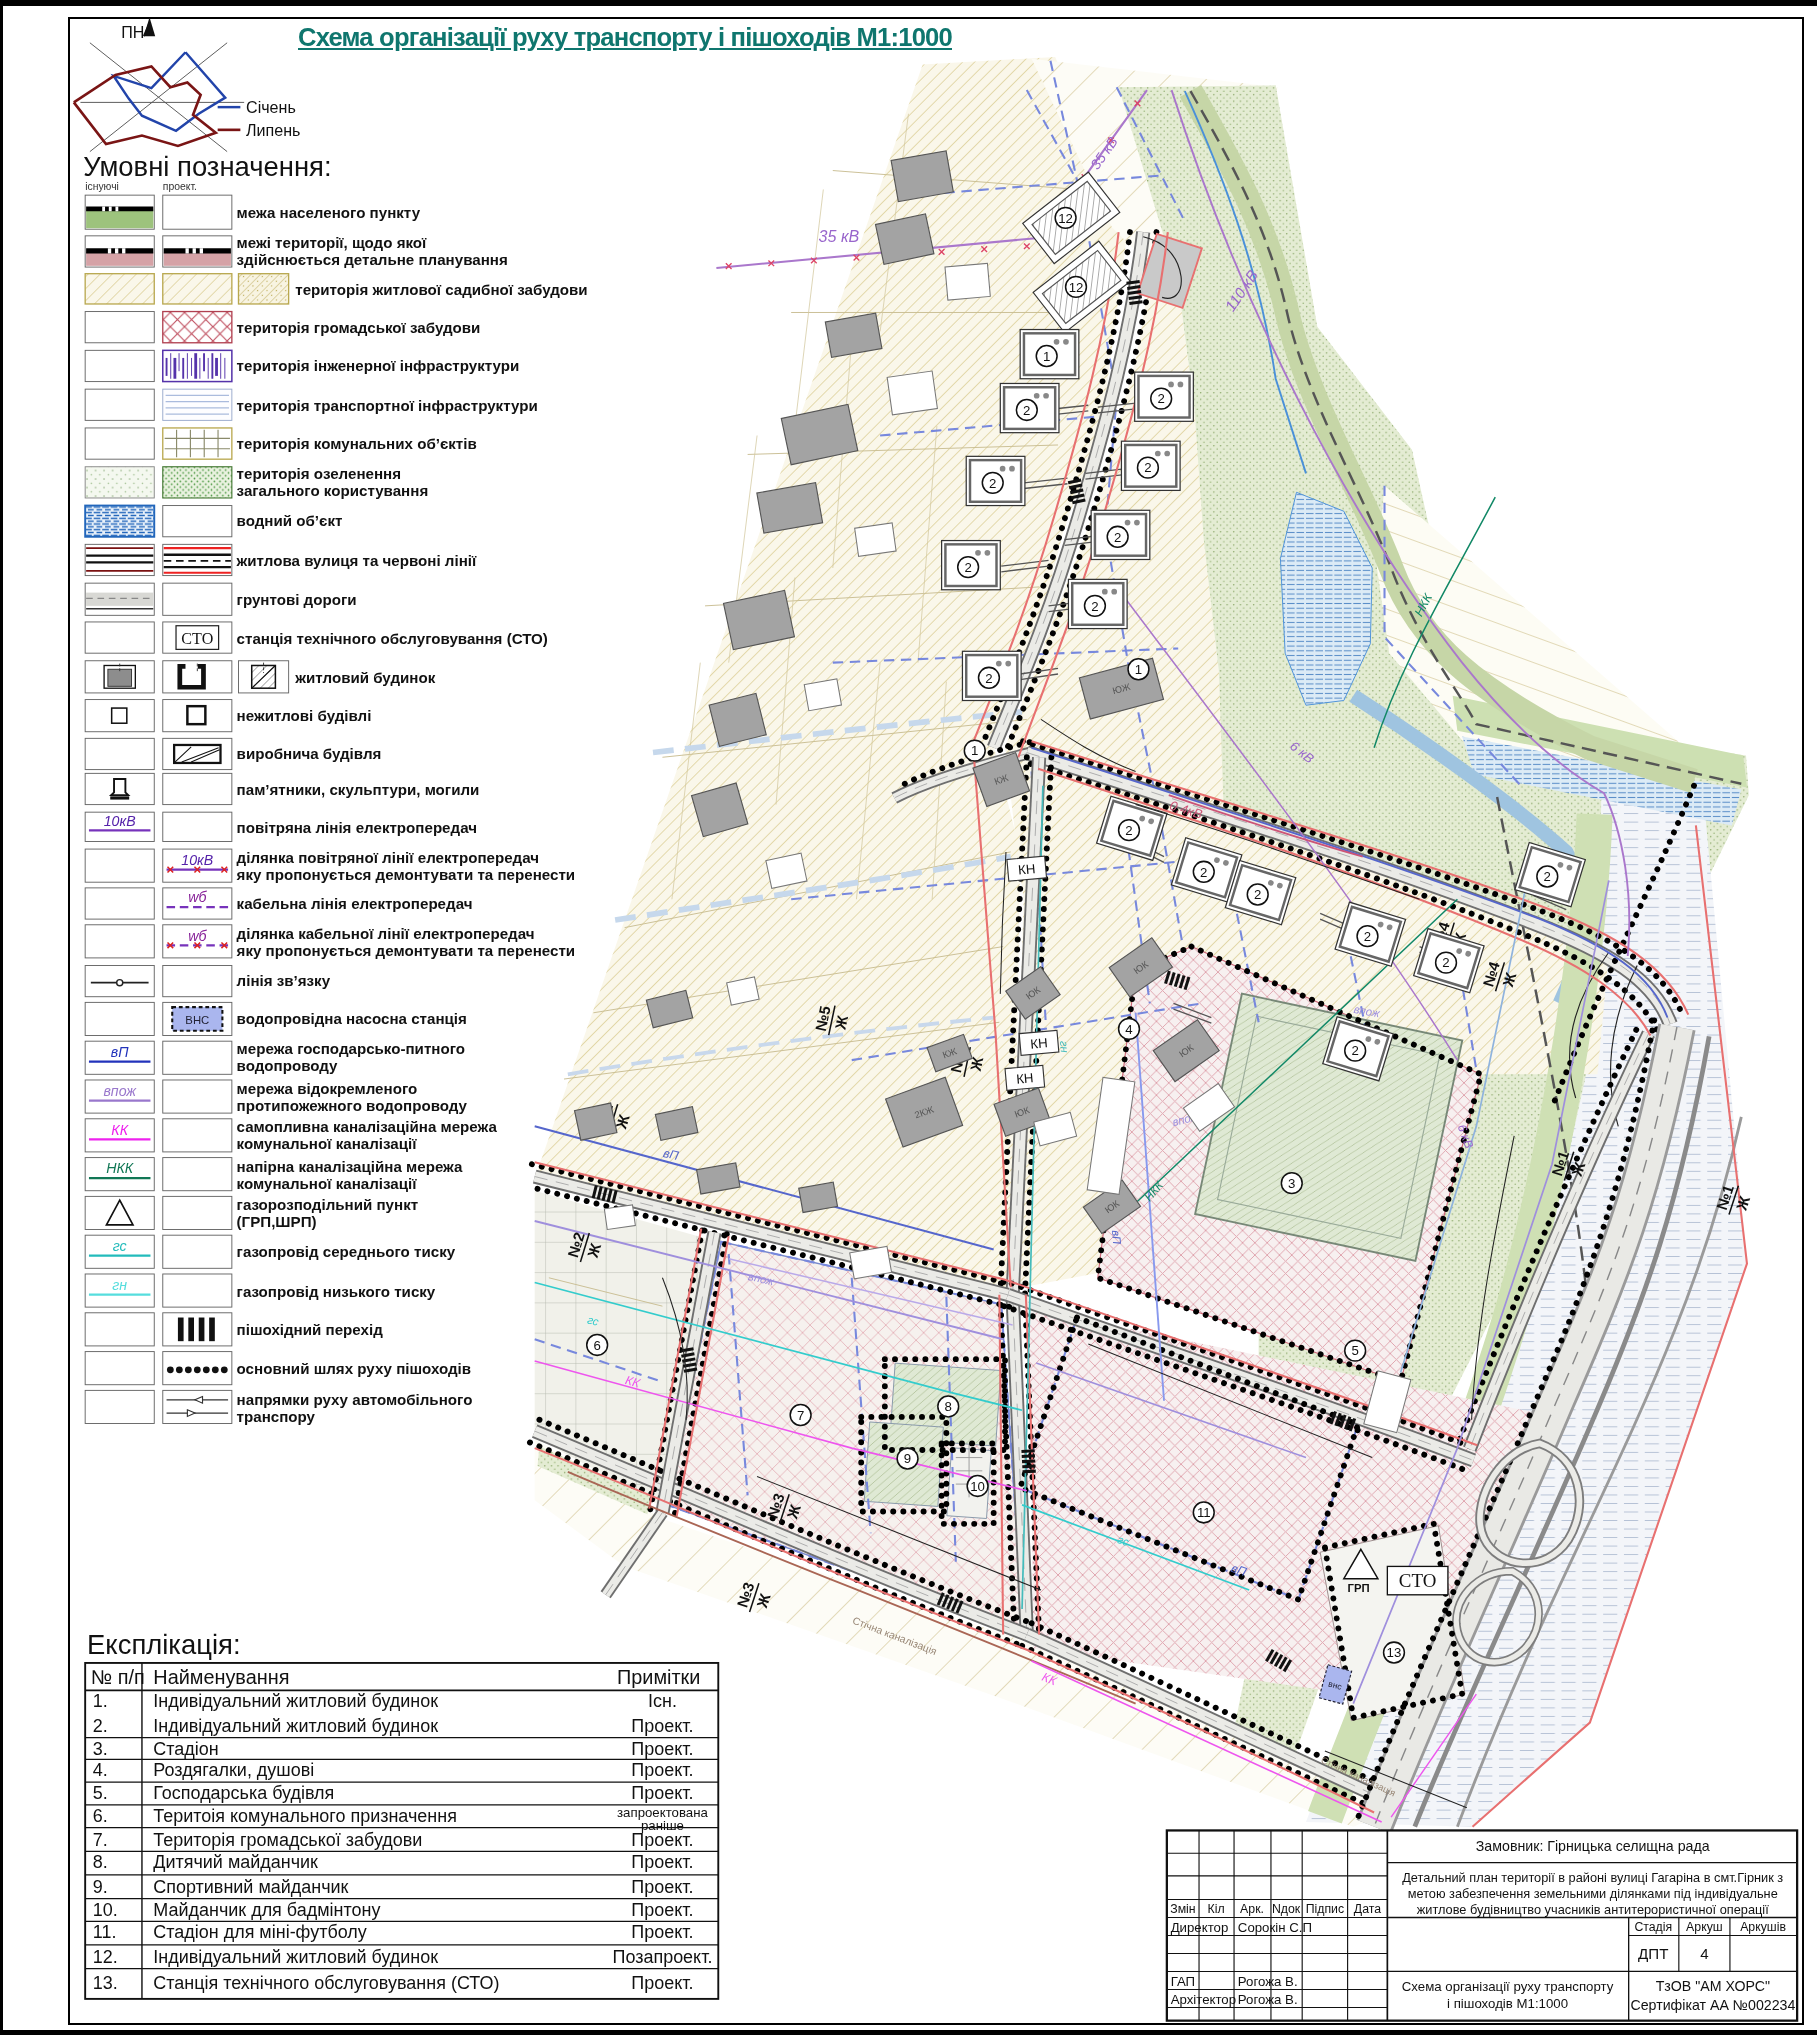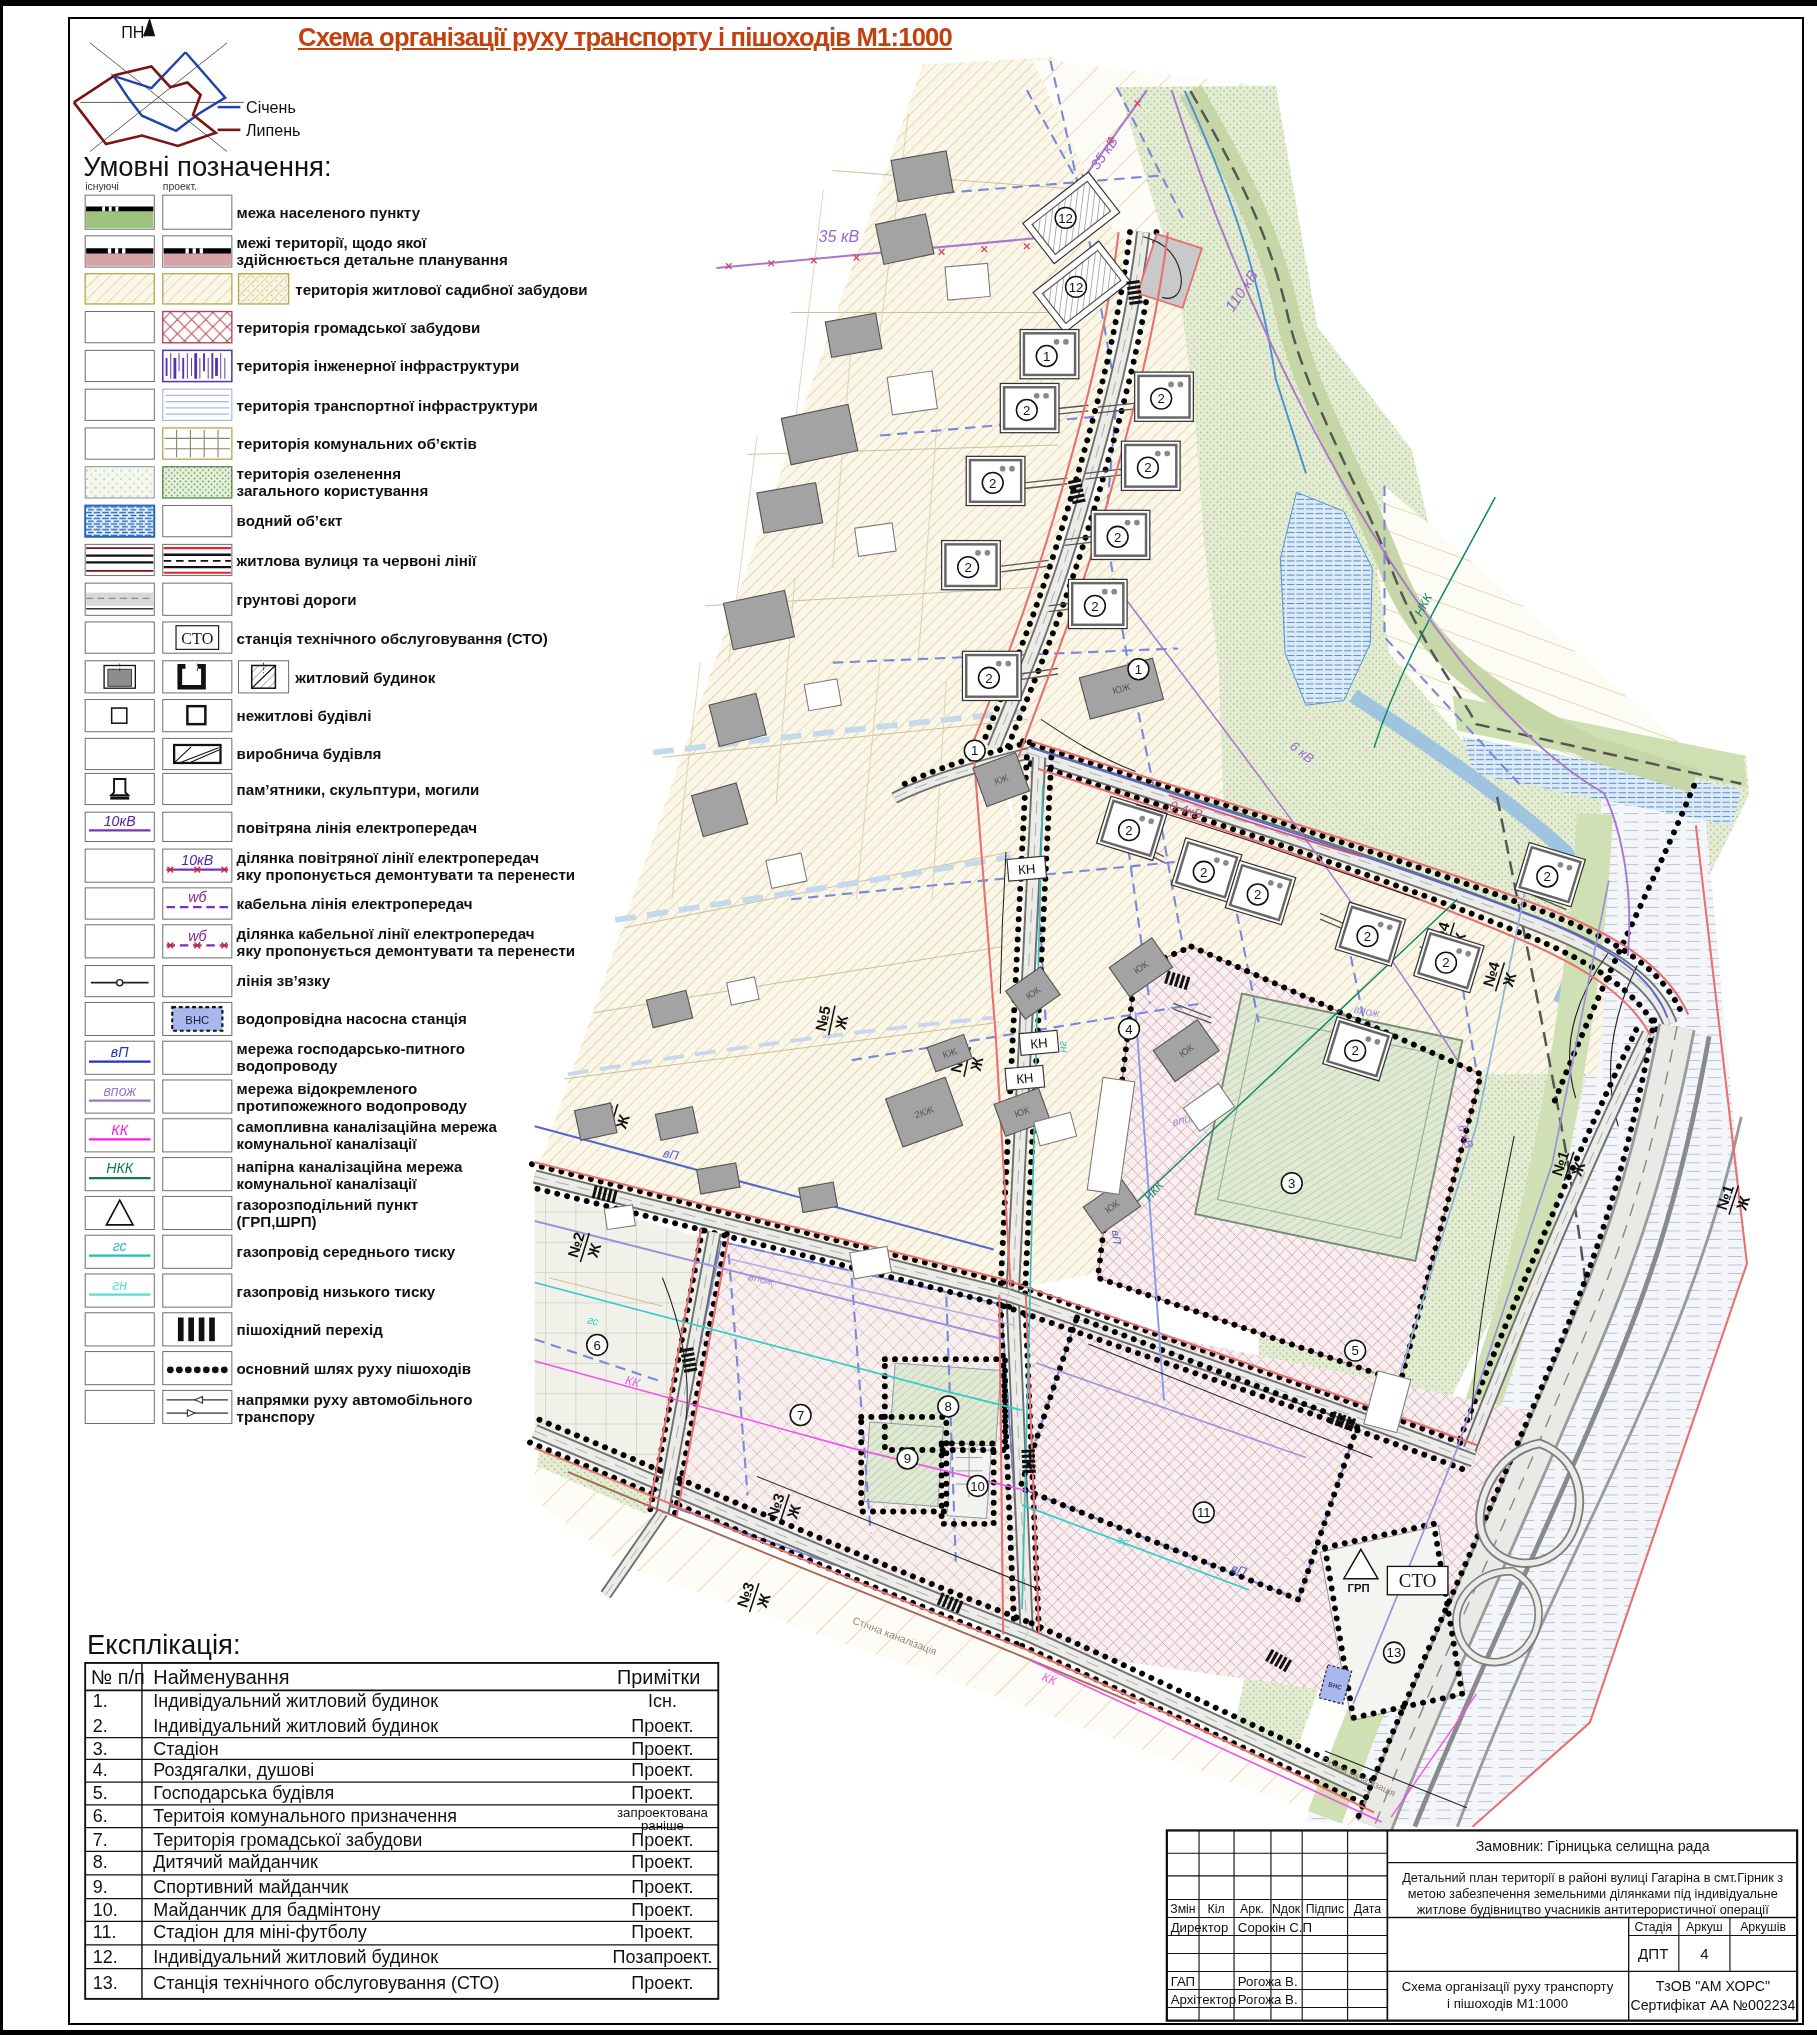--- a/index.html
+++ b/index.html
@@ -1,20 +1,20 @@
 <!DOCTYPE html>
 <html style="font-size:15px"><head><meta charset="utf-8">
 <style>
 html,body{margin:0;padding:0;background:#fff;width:1817px;height:2036px;overflow:hidden;}
 #page{position:relative;width:1817px;height:2036px;background:#fff;font-family:"Liberation Sans", sans-serif;}
 .frame{position:absolute;left:68px;top:17px;width:1736px;height:2008px;border:2.4px solid #000;box-sizing:border-box;}
 .topbar{position:absolute;left:0;top:0;width:1817px;height:5.7px;background:#000;}
 .leftbar{position:absolute;left:0;top:0;width:2.8px;height:2036px;background:#000;}
 .botbar{position:absolute;left:0;top:2030px;width:1817px;height:5.7px;background:#000;}
-.title{position:absolute;left:218px;top:23px;width:814px;text-align:center;font-size:25.6px;font-weight:bold;text-decoration:underline;letter-spacing:-0.8px;color:#c2410c;}
+.title{position:absolute;left:218px;top:23px;width:814px;text-align:center;font-size:25.6px;font-weight:bold;text-decoration:underline;letter-spacing:-0.8px;color:#0f766e;}
 </style></head>
 <body>
 <div id="page">
   <div class="topbar"></div>
     <div class="leftbar"></div>
     <div class="botbar"></div>
   <div class="frame"></div>
   <div class="title">Схема організації руху транспорту і пішоходів М1:1000</div>
   <svg width="1817" height="2036" viewBox="0 0 1920 2151" style="position:absolute;left:0;top:0">
 

